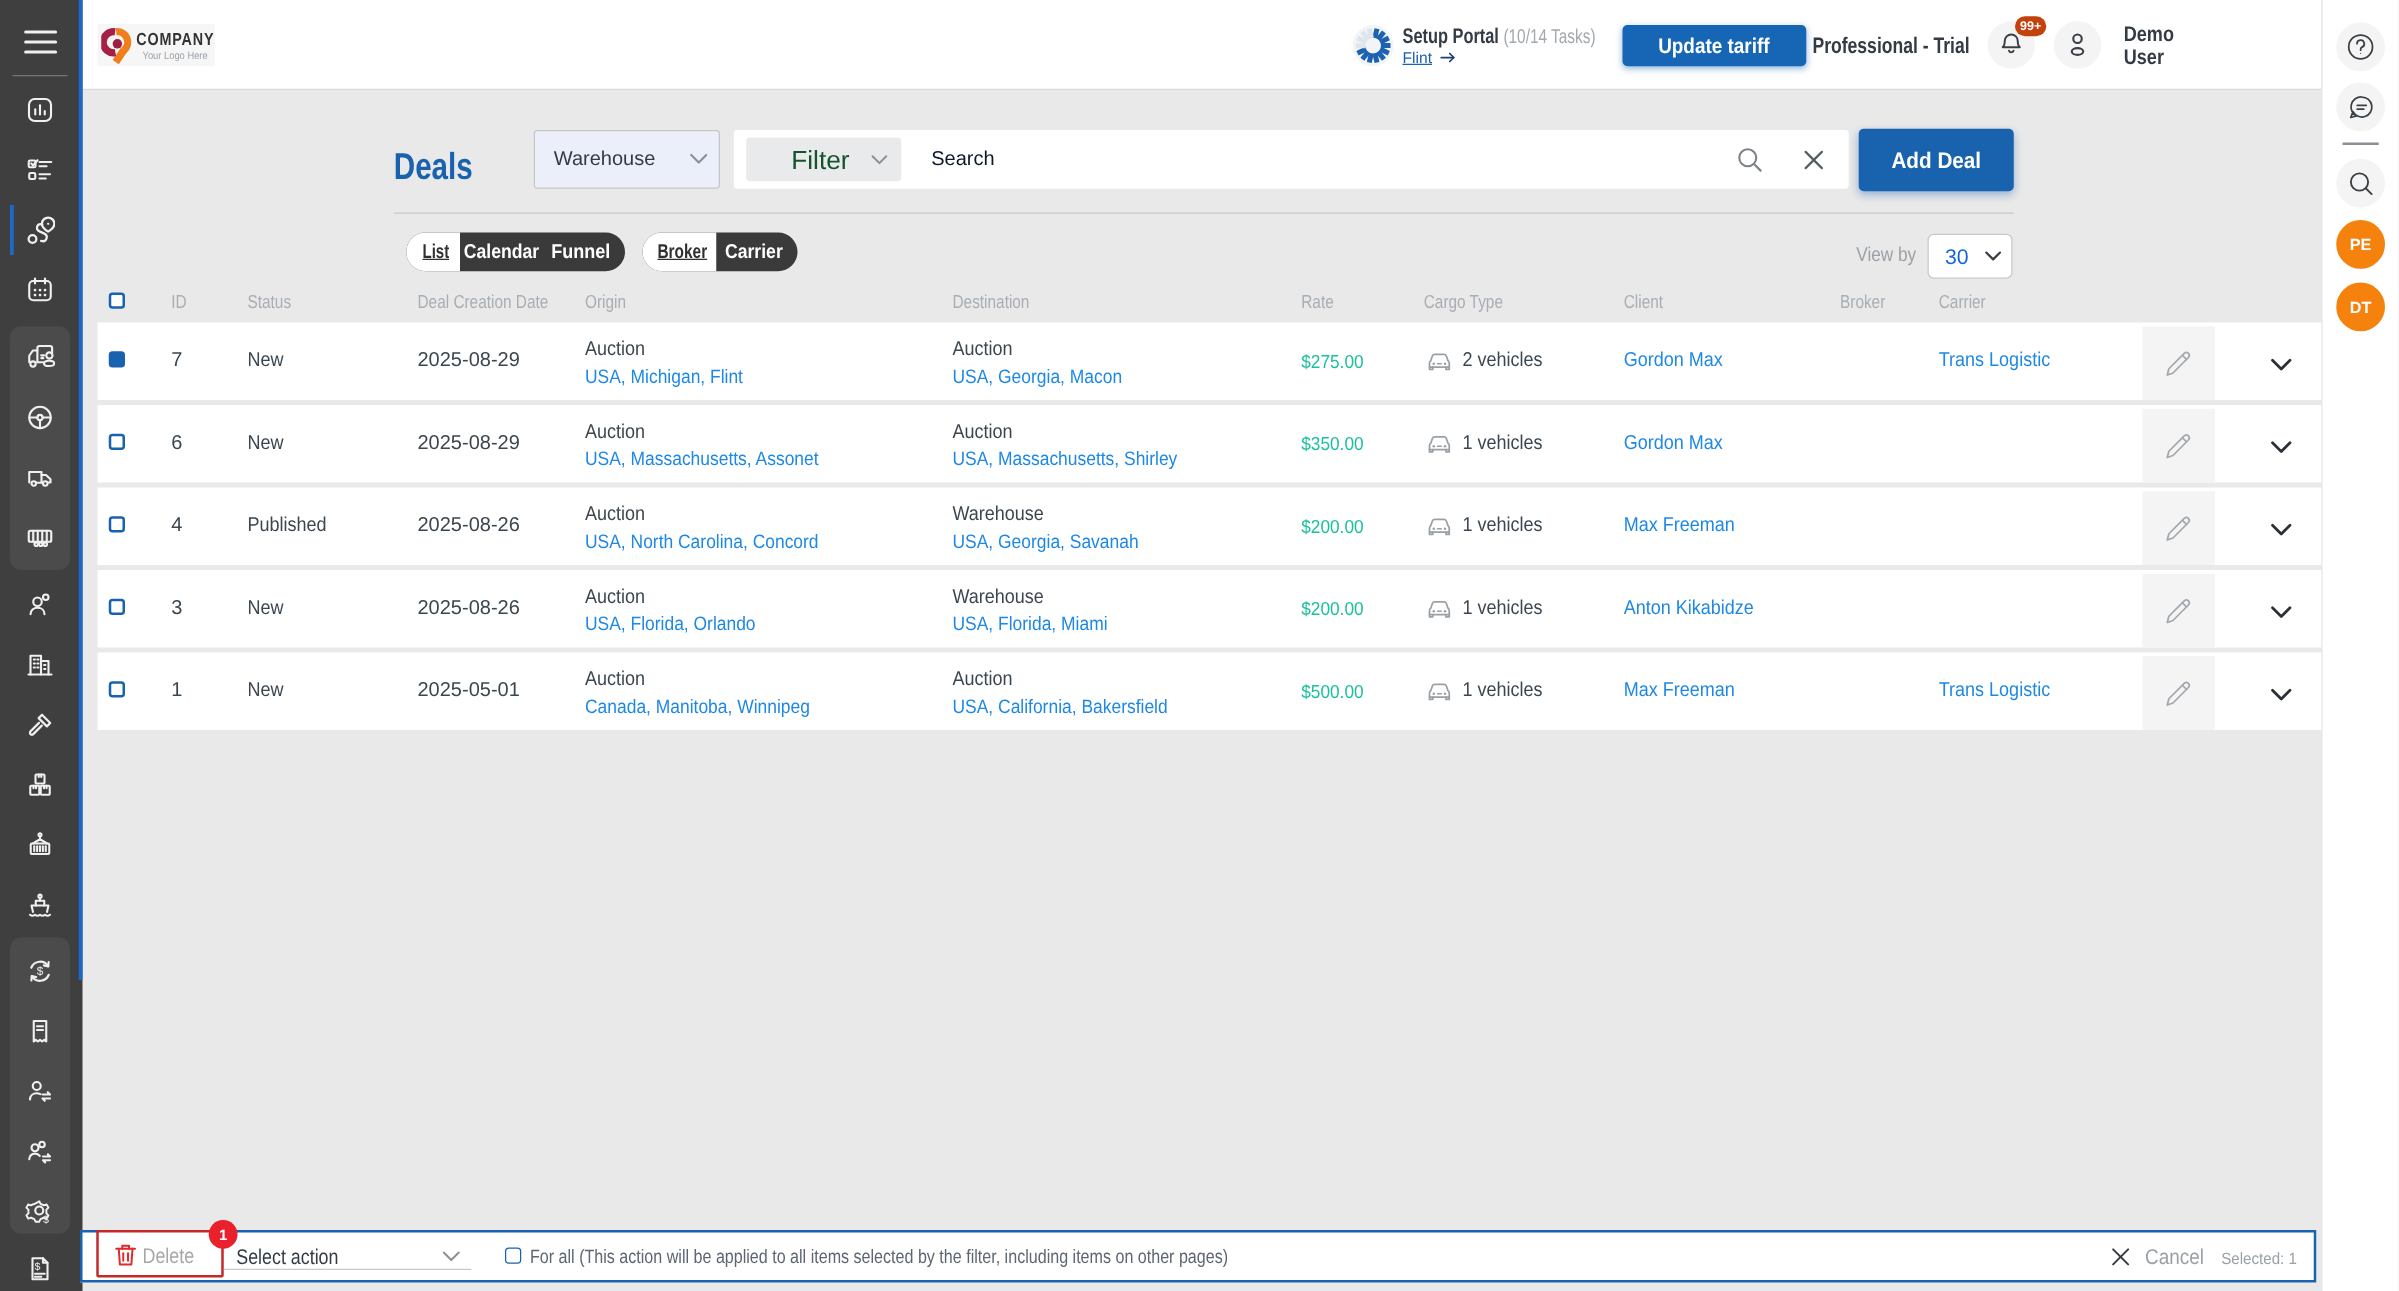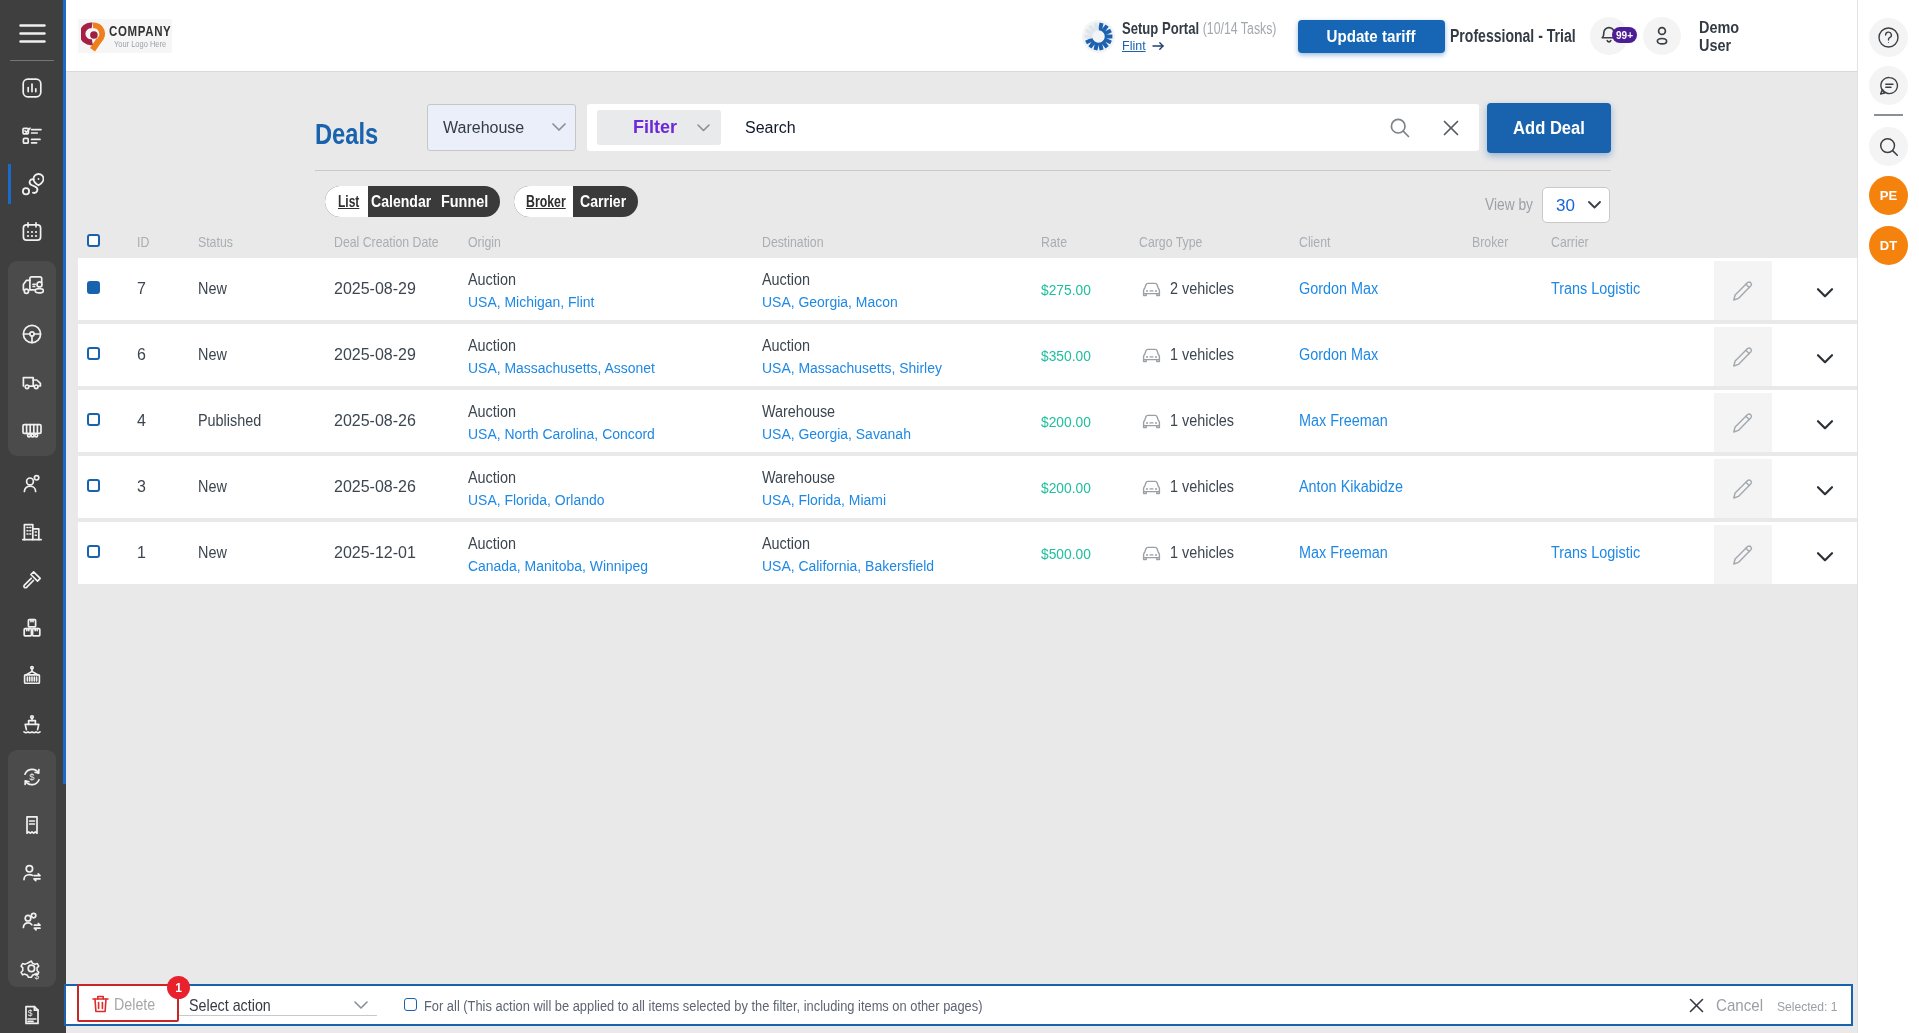--- a/index.html
+++ b/index.html
@@ -281,37 +281,37 @@
 </svg>
 <div class="abs" style="left:1298px;top:20px;width:147px;height:33px;background:#1766b5;border-radius:4px;box-shadow:0 2px 5px rgba(23,102,181,0.45);color:#fff;font-weight:bold;font-size:17px;display:flex;align-items:center;justify-content:center">
     <span style="transform:scaleX(0.89)">Update tariff</span>
   </div>
 <div class="abs" style="left:1450px;top:26px;font-size:18px;font-weight:bold;color:#333b44;transform:scaleX(0.78);transform-origin:0 50%;white-space:nowrap">Professional - Trial</div>
 <div class="abs circ" style="left:1590px;top:17px;width:38px;height:38px"></div>
 <svg class="abs" style="left:1599px;top:26px" width="20" height="21" viewBox="0 0 20 21" fill="none" stroke="#3a4046" stroke-width="1.6" stroke-linecap="round" stroke-linejoin="round">
  <path d="M10 1.6 a5.2 5.2 0 0 1 5.2 5.2 c0 3.8 1.6 4.9 1.6 4.9 H3.2 c0 0 1.6-1.1 1.6-4.9 A5.2 5.2 0 0 1 10 1.6 z"></path>
  <path d="M8.2 14.6 a1.9 1.9 0 0 0 3.6 0"></path>
 </svg>
-<div class="abs" style="left:1612px;top:27px;width:25px;height:16px;background:#4c1d95;border-radius:8px;color:#fff;font-size:10px;font-weight:bold;display:flex;align-items:center;justify-content:center">99+</div>
+<div class="abs" style="left:1612px;top:13px;width:25px;height:16px;background:#c2410c;border-radius:8px;color:#fff;font-size:10px;font-weight:bold;display:flex;align-items:center;justify-content:center">99+</div>
 <div class="abs circ" style="left:1643px;top:17px;width:38px;height:38px"></div>
 <svg class="abs" style="left:1652px;top:25px" width="20" height="22" viewBox="0 0 20 22" fill="none" stroke="#3a4046" stroke-width="1.7" stroke-linecap="round" stroke-linejoin="round">
  <circle cx="10" cy="6" r="3.4"></circle>
  <ellipse cx="10" cy="16.2" rx="4.6" ry="2.7"></ellipse>
 </svg>
 <div class="abs" style="left:1699px;top:19px;font-size:17px;font-weight:bold;color:#333b44;line-height:17.5px;transform:scaleX(0.85);transform-origin:0 50%">Demo<br>User</div>
 
 <div class="abs" style="left:315px;top:117px;font-size:30px;font-weight:bold;color:#1862ae;transform:scaleX(0.79);transform-origin:0 50%">Deals</div>
 <div class="abs" style="left:427px;top:104px;width:149px;height:47px;background:#eaeffa;border:1px solid #c6c6c6;border-radius:3px"></div>
 <div class="abs" style="left:443px;top:119px;font-size:16px;color:#333b44">Warehouse</div>
 <svg class="abs" style="left:552px;top:123px" width="14" height="9" viewBox="0 0 14 9" fill="none" stroke="#8a9096" stroke-width="1.7" stroke-linecap="round" stroke-linejoin="round">
     <path d="M1 1 l6 6 6-6"></path>
   </svg>
 <div class="abs" style="left:587px;top:104px;width:892px;height:47px;background:#fff;border-radius:3px"></div>
 <div class="abs" style="left:597px;top:110px;width:124px;height:35px;background:#e9eaec;border-radius:3px"></div>
-<div class="abs" style="left:633px;top:117px;font-size:18px;font-weight:bold;color:#6d28d9">Filter</div>
+<div class="abs" style="left:633px;top:117px;font-size:21px;font-weight:normal;color:#14532d">Filter</div>
 <svg class="abs" style="left:697px;top:124px" width="13" height="8" viewBox="0 0 13 8" fill="none" stroke="#8a9096" stroke-width="1.6" stroke-linecap="round" stroke-linejoin="round">
     <path d="M1 1 l5.5 5.5 5.5-5.5"></path>
   </svg>
 <div class="abs" style="left:745px;top:119px;font-size:16px;color:#0f172a">Search</div>
 <svg class="abs" style="left:1389px;top:117px" width="22" height="22" viewBox="0 0 22 22" fill="none" stroke="#7d8389" stroke-width="1.7" stroke-linecap="round">
  <circle cx="9.2" cy="9.2" r="6.8"></circle>
     <line x1="14.2" y1="14.2" x2="19.5" y2="19.5"></line>
 </svg>
 <svg class="abs" style="left:1443px;top:120px" width="16" height="16" viewBox="0 0 16 16" stroke="#555b61" stroke-width="1.7" stroke-linecap="round">
  <line x1="1.5" y1="1.5" x2="14.5" y2="14.5"></line>
@@ -459,21 +459,21 @@
       <line x1="14.9" y1="6.2" x2="18.2" y2="9.5"></line>
     </svg>
   </div>
 <div class="abs chev" style="top:480px"><svg width="18" height="12" viewBox="0 0 18 12" fill="none" stroke="#2b3137" stroke-width="2.2" stroke-linecap="round" stroke-linejoin="round">
       <path d="M2 2.2 l7 7 7-7"></path>
     </svg></div>
 <div class="abs row" style="top:522px"></div>
 <div class="abs cb" style="left:87px;top:545px"></div>
 <div class="abs dtext" style="left:137px;top:544px">1</div>
 <div class="abs dtext" style="left:198px;top:544px;transform:scaleX(0.9);transform-origin:0 50%;white-space:nowrap">New</div>
-<div class="abs dtext" style="left:334px;top:544px">2025-12-01</div>
+<div class="abs dtext" style="left:334px;top:544px">2025-05-01</div>
 <div class="abs dtext" style="left:468px;top:535px;transform:scaleX(0.9);transform-origin:0 50%;white-space:nowrap">Auction</div>
 <div class="abs link" style="left:468px;top:557px;font-size:15.5px;transform:scaleX(0.9);transform-origin:0 50%;white-space:nowrap">Canada, Manitoba, Winnipeg</div>
 <div class="abs dtext" style="left:762px;top:535px;transform:scaleX(0.9);transform-origin:0 50%;white-space:nowrap">Auction</div>
 <div class="abs link" style="left:762px;top:557px;font-size:15.5px;transform:scaleX(0.9);transform-origin:0 50%;white-space:nowrap">USA, California, Bakersfield</div>
 <div class="abs" style="left:1041px;top:545px;font-size:15px;color:#1dbf9e;transform:scaleX(0.92);transform-origin:0 50%">$500.00</div>
 <div class="abs" style="left:1141px;top:543px"><svg width="21" height="19" viewBox="0 0 21 19" fill="none" stroke="#9aa0a5" stroke-width="1.4" stroke-linecap="round" stroke-linejoin="round">
       <path d="M2.6 14.6 v-3 c0-.9.4-1.7 1.1-2.2 l1.2-3.6 c.3-.9 1.1-1.4 2-1.4 h7.2 c.9 0 1.7.5 2 1.4 l1.2 3.6 c.7.5 1.1 1.3 1.1 2.2 v3 z"></path>
       <path d="M2.6 14.6 v1.9 h2.6 v-1.9 M18.4 14.6 v1.9 h-2.6 v-1.9"></path>
       <circle cx="6" cy="11.9" r="1" fill="#9aa0a5" stroke="none"></circle>
       <circle cx="15" cy="11.9" r="1" fill="#9aa0a5" stroke="none"></circle>

